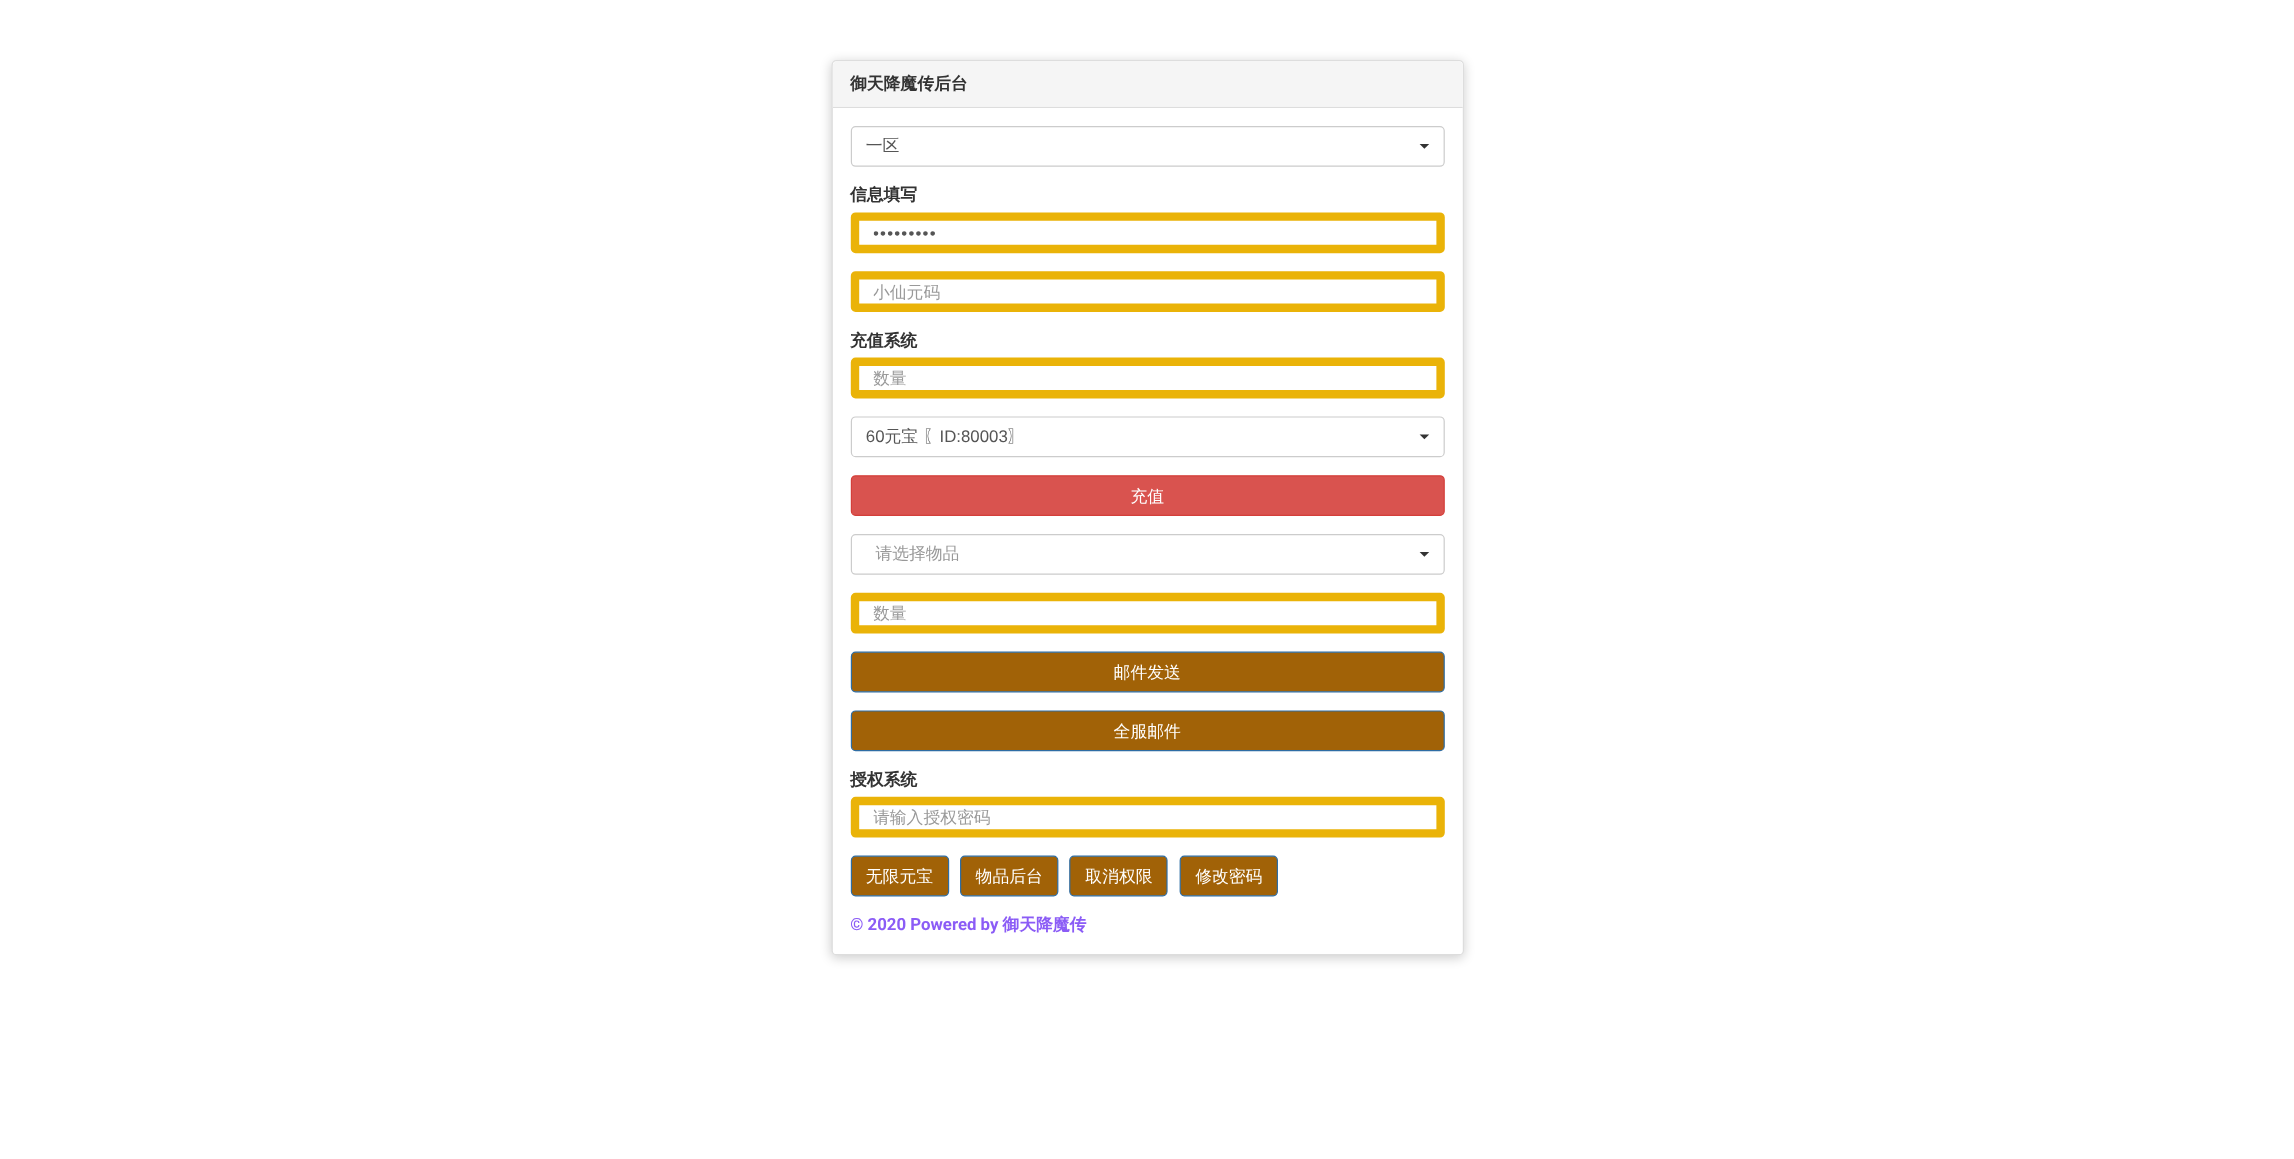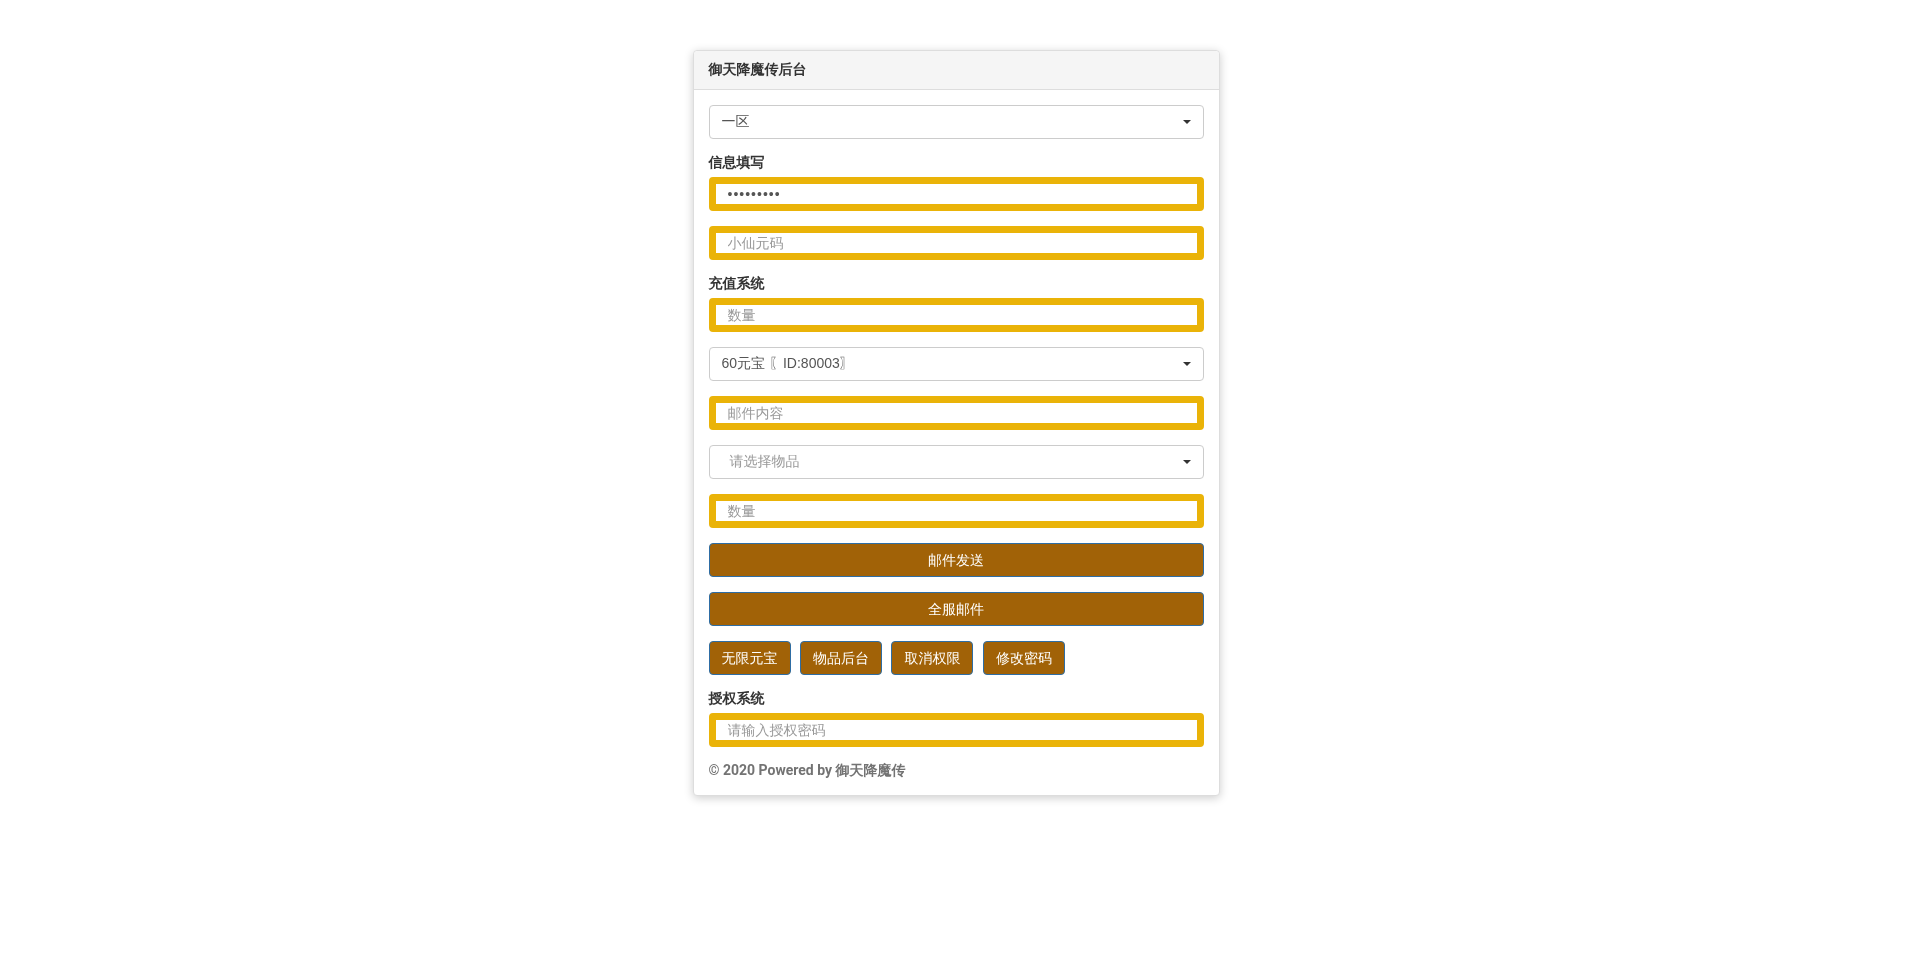--- a/index.html
+++ b/index.html
@@ -94,21 +94,21 @@
   border-radius: 4px;
   cursor: pointer;
   color: #fff;
 }
 .btn-block { display: block; width: 100%; }
 .btn-danger { background-color: #d9534f; border-color: #d43f3a; }
 .btn-primary { background-color: #a16207; border-color: #2e6da4; }
 .btn-row .btn { margin-right: 6px; }
 .footer-text {
   margin-top: 15px;
-  color: #737373;
+  color: #8b5cf6;
 }
 .footer-text strong { font-weight: 700; }
 input[type="password"].form-control {
   letter-spacing: 1px;
 }
 </style>
 </head>
 <body>
 
 <div class="panel">
@@ -140,27 +140,27 @@
 
     <div class="form-group">
       <div class="select-wrap">
         <button type="button" class="select-button">
           <span>60元宝 〖ID:80003〗</span>
           <span class="caret"></span>
         </button>
       </div>
     </div>
 
+    <div class="form-group">
+      <button type="button" class="btn btn-danger btn-block">充值</button>
+    </div>
 
     <div class="form-group">
     </div>
 
-    <div class="form-group">
-      <input type="text" class="form-control" placeholder="邮件内容" style="">
-    </div>
 
     <div class="form-group">
       <div class="select-wrap">
         <button type="button" class="select-button muted">
           <span>请选择物品</span>
           <span class="caret"></span>
         </button>
       </div>
     </div>
 
@@ -169,30 +169,30 @@
     </div>
 
     <div class="form-group">
       <button type="button" class="btn btn-primary btn-block">邮件发送</button>
     </div>
 
     <div class="form-group">
       <button type="button" class="btn btn-primary btn-block">全服邮件</button>
     </div>
 
+    <div class="form-group">
+      <label class="section-label">授权系统</label>
+      <input type="text" class="form-control" placeholder="请输入授权密码" style="">
+    </div>
+
     <div class="form-group btn-row">
       <button type="button" class="btn btn-primary">无限元宝</button>
       <button type="button" class="btn btn-primary">物品后台</button>
       <button type="button" class="btn btn-primary">取消权限</button>
       <button type="button" class="btn btn-primary">修改密码</button>
-    </div>
-
-    <div class="form-group">
-      <label class="section-label">授权系统</label>
-      <input type="text" class="form-control" placeholder="请输入授权密码" style="">
     </div>
 
     <div class="footer-text">
       <strong>© 2020 Powered by 御天降魔传</strong>
     </div>
 
   </div>
 </div>
 
 </body></html>

